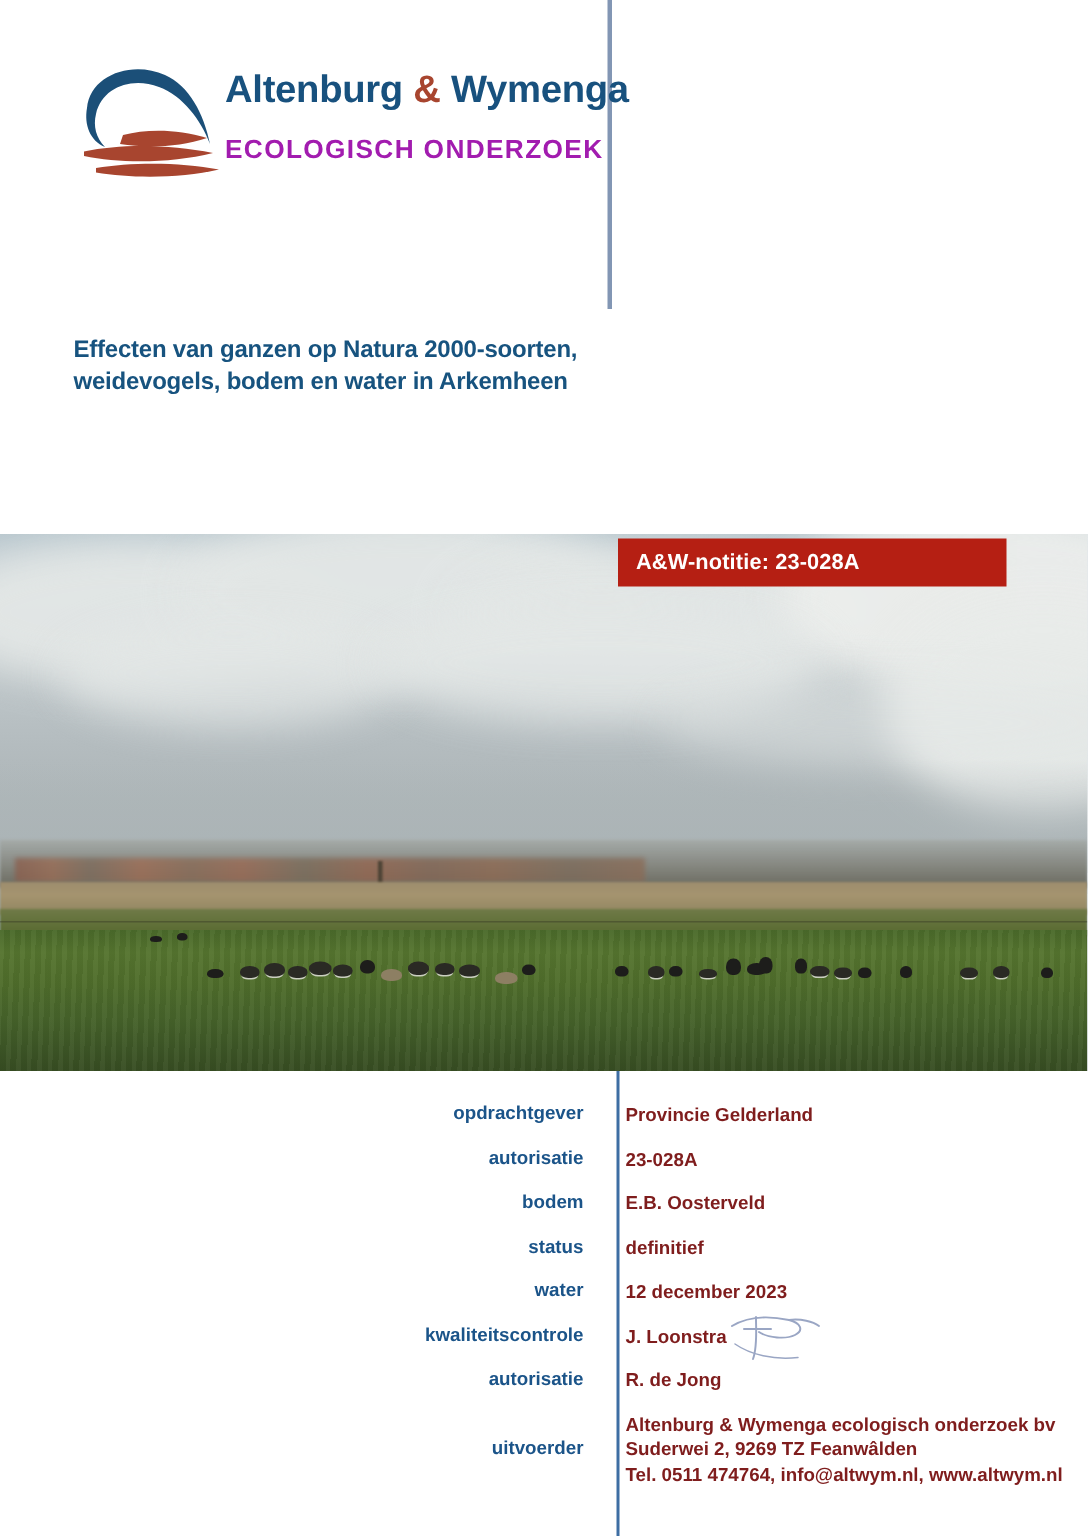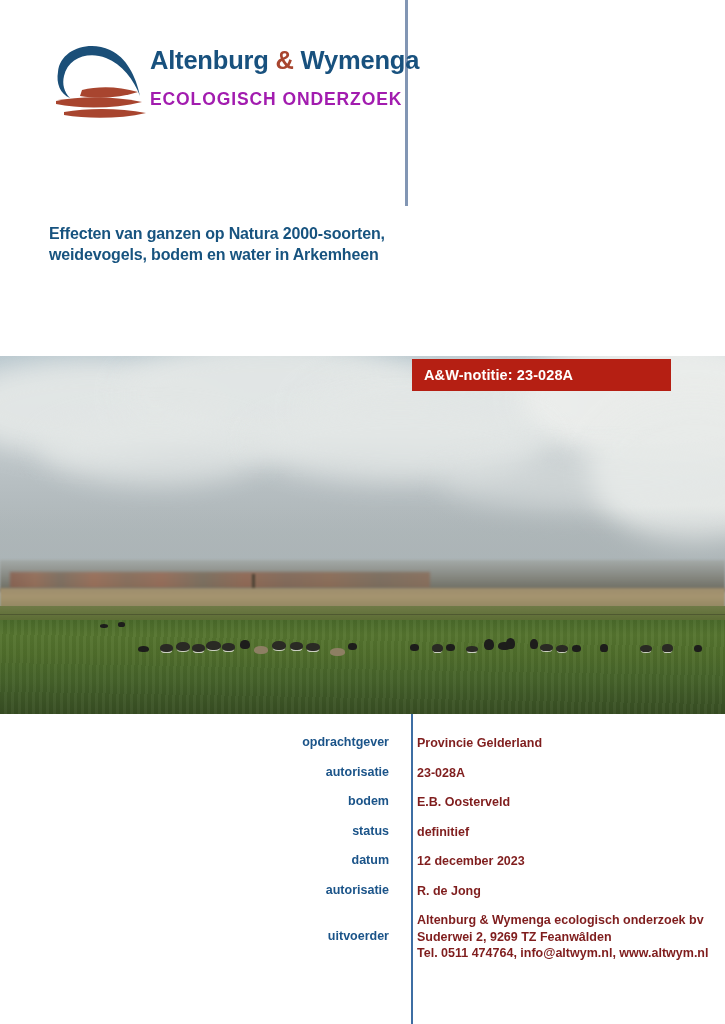--- a/index.html
+++ b/index.html
@@ -361,22 +361,35 @@
     </div>
     <div class="meta-row">
       <div class="meta-label">bodem</div>
       <div class="meta-value">E.B. Oosterveld</div>
     </div>
     <div class="meta-row">
       <div class="meta-label">status</div>
       <div class="meta-value">definitief</div>
     </div>
     <div class="meta-row">
-      <div class="meta-label">datum</div>
+      <div class="meta-label">water</div>
       <div class="meta-value">12 december 2023</div>
+    </div>
+    <div class="meta-row">
+      <div class="meta-label">kwaliteitscontrole</div>
+      <div class="meta-value">J. Loonstra</div>
+      <svg class="signature" viewBox="0 0 70 38">
+        <g fill="none" stroke="#9aa6c4" stroke-width="1.3" stroke-linecap="round">
+          <path d="M6 10 C16 4, 30 3, 44 6 C52 8, 54 13, 48 16 C42 19, 30 18, 24 14"></path>
+          <path d="M22 4 C22 14, 23 24, 20 32"></path>
+          <path d="M14 12 L32 12"></path>
+          <path d="M44 6 C52 5, 60 7, 64 10"></path>
+          <path d="M8 22 C18 29, 34 33, 50 31" stroke-width="1"></path>
+        </g>
+      </svg>
     </div>
     <div class="meta-row">
       <div class="meta-label">autorisatie</div>
       <div class="meta-value">R. de Jong</div>
     </div>
     <div class="meta-row">
       <div class="meta-label">uitvoerder</div>
       <div class="meta-value">Altenburg &amp; Wymenga ecologisch onderzoek bv
 Suderwei 2, 9269 TZ Feanwâlden
 Tel. 0511 474764, info@altwym.nl, www.altwym.nl</div>

